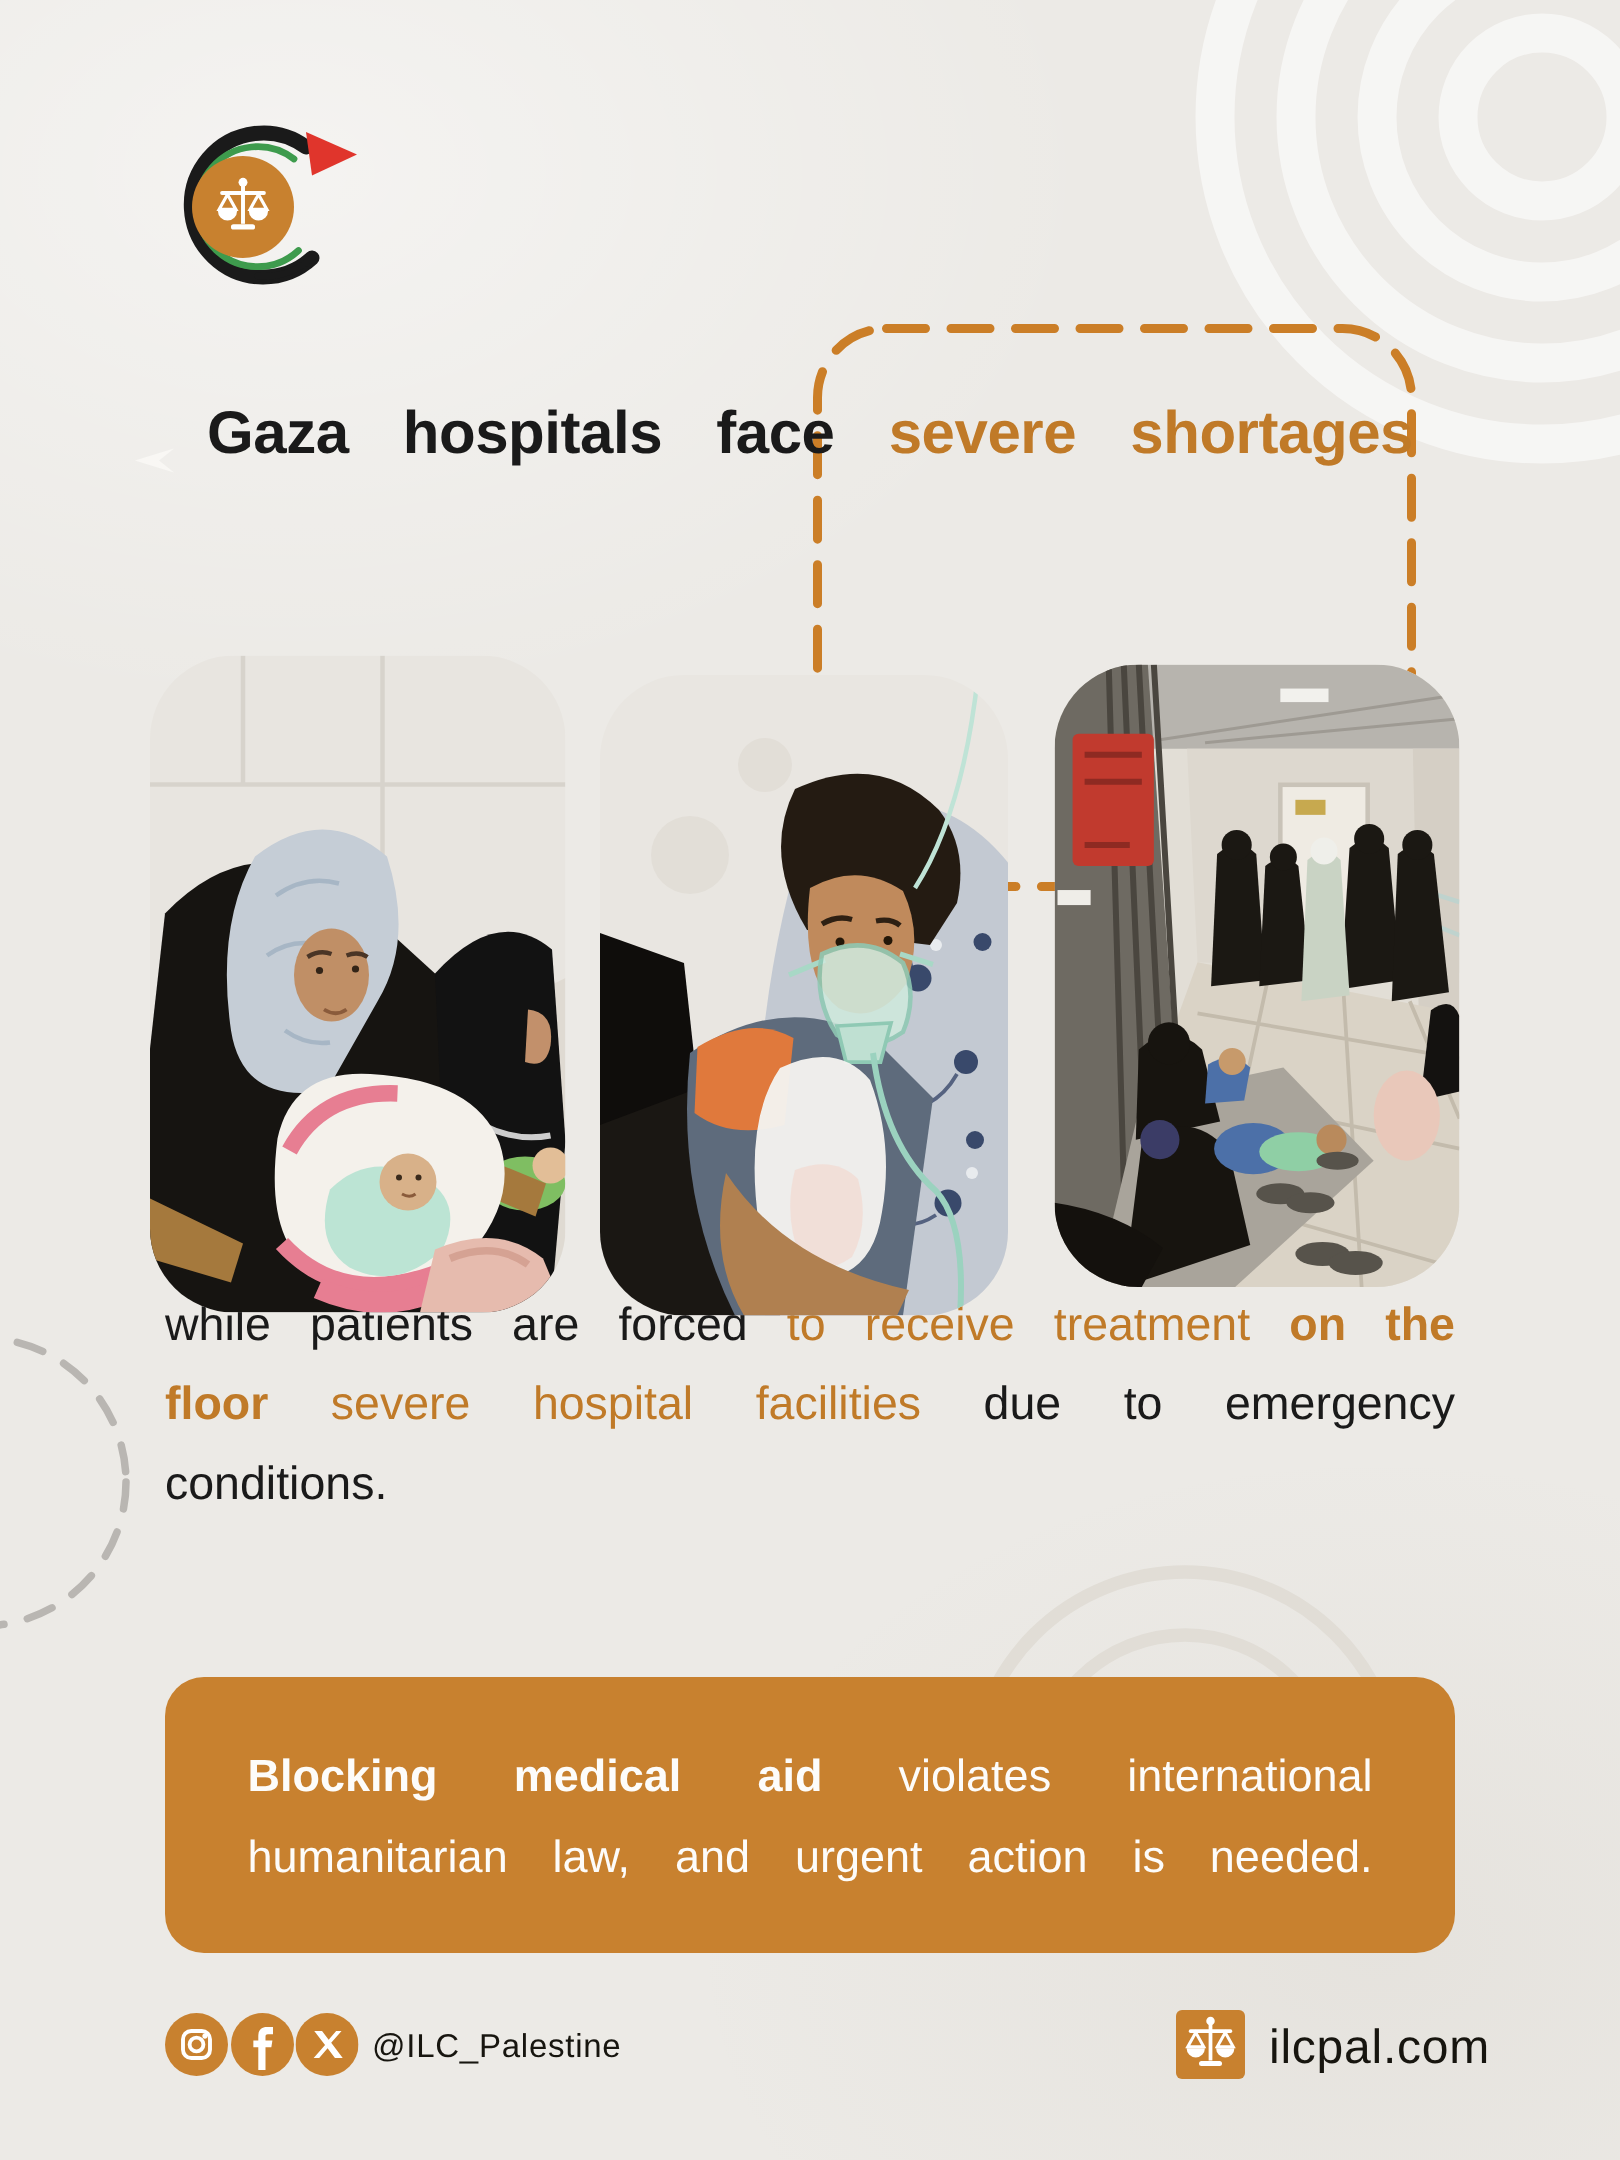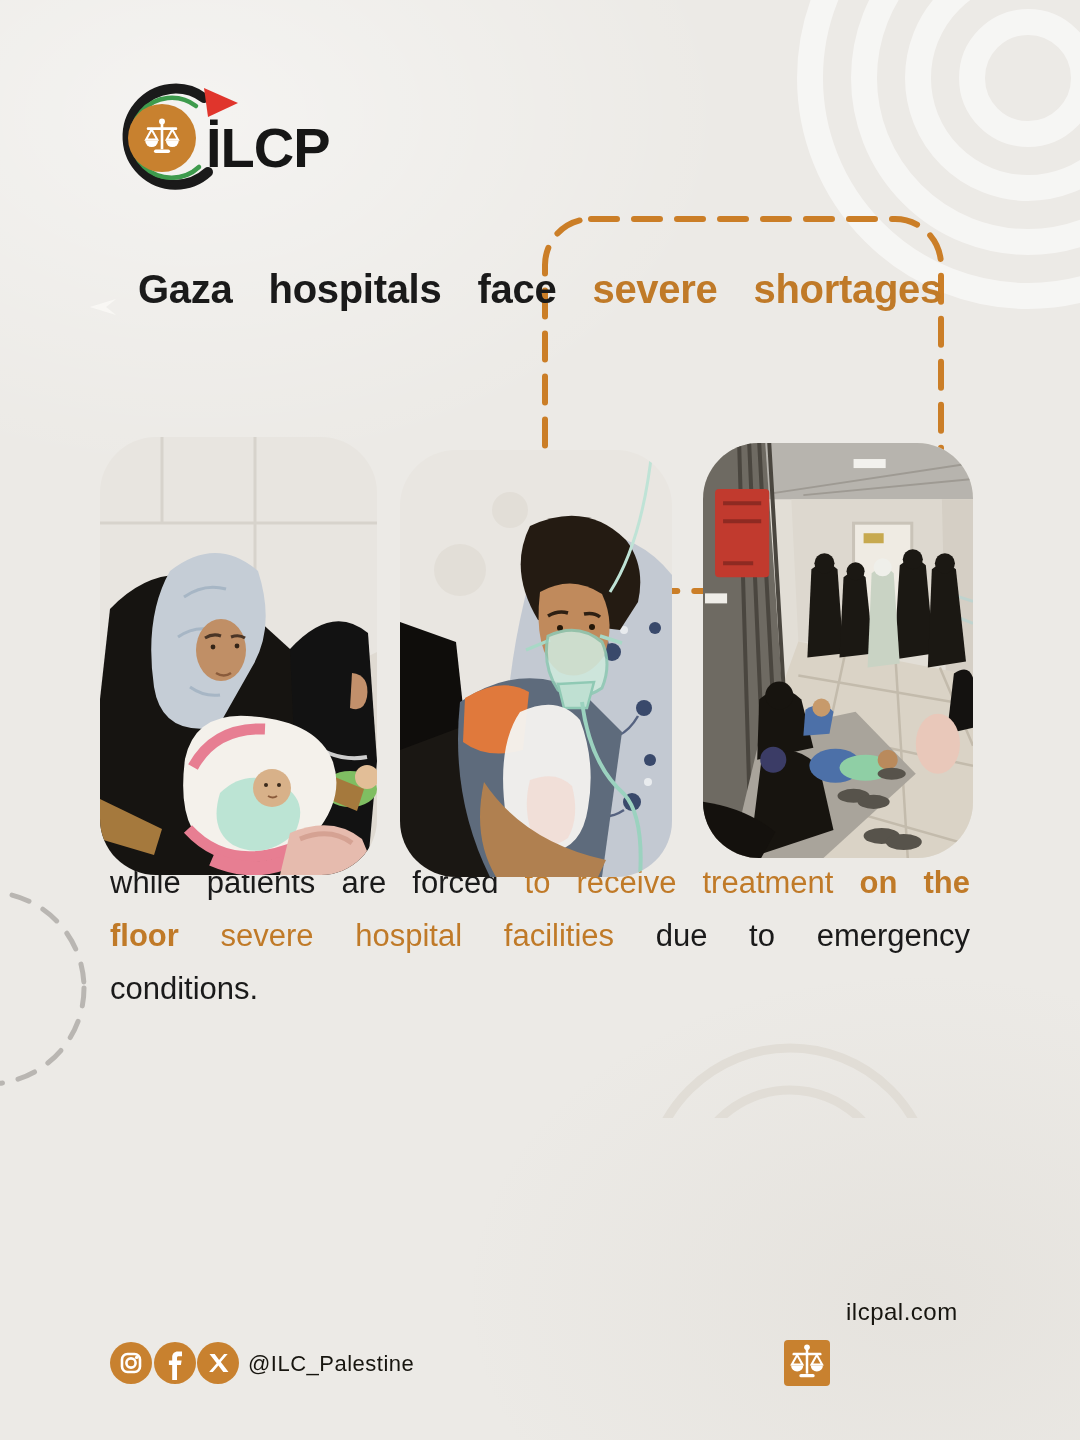--- a/index.html
+++ b/index.html
@@ -82,21 +82,21 @@
   .social-icon{width:42px;height:42px;}
   .icon-ig{left:110px;top:1342px;}
   .icon-fb{left:154px;top:1342px;}
   .icon-x{left:197px;top:1342px;}
   .handle{
     left:248px;top:1346px;font-size:22px;color:#17150F;letter-spacing:.5px;
     line-height:36px;
   }
   .site-icon{left:784px;top:1340px;}
   .website{
-    left:846px;top:1294px;font-size:24px;color:#17150F;letter-spacing:.5px;
+    left:846px;top:1346px;font-size:32px;color:#17150F;letter-spacing:.5px;
     line-height:36px;
   }
 </style>
 </head>
 <body>
 
 <div class="page">
 
   <svg width="0" height="0" style="position:absolute" aria-hidden="true">
     <defs>
@@ -146,21 +146,20 @@
     <path d="M 106 22 A 48 48 0 1 0 110 96" stroke="#1A1A1A" stroke-width="10" fill="none" stroke-linecap="round"></path>
     <path d="M110 96 A48 48 0 0 1 74 108" stroke="#1A1A1A" stroke-width="4.5" fill="none" stroke-linecap="round"></path>
     <path d="M 98 30 A 40 40 0 1 0 101 91" stroke="#3E9B4D" stroke-width="4.5" fill="none" stroke-linecap="round"></path>
     <path d="M101 91 A40 40 0 0 1 56 98" stroke="#3E9B4D" stroke-width="3.5" fill="none" stroke-linecap="round"></path>
     <polygon points="106,12 140,27 110,41" fill="#E0352C"></polygon>
     <circle cx="64" cy="62" r="34" fill="#C8812F"></circle>
     <svg x="43" y="41" width="42" height="42" viewBox="0 0 24 24">
         <use href="#scales"></use>
       </svg>
   </svg>
-  <span class="abs brand-text">İLCP</span>
 
   <div class="abs headline">
     <div class="line"><span class="t-black">Gaza hospitals face </span><span class="t-orange">severe shortages</span></div>
   </div>
 
   <div class="abs photo photo-1">
     <svg viewBox="0 0 277 438" preserveAspectRatio="none" role="img" aria-label="Women holding newborn babies while sitting in a hospital waiting area">
       <rect width="277" height="438" fill="#E8E5E0"></rect>
       <path d="M155 0 V170 M0 86 H277 M62 0 V86" stroke="#D7D3CC" stroke-width="3" fill="none"></path>
       <polygon points="205,250 277,215 277,438 205,438" fill="#DFDAD2"></polygon>
@@ -292,20 +291,24 @@
       <path d="M0 358 q42 6 72 30 l-14 26 H0z" fill="#14110D"></path>
     </svg>
   </div>
 
   <div class="abs paragraph">
     <div class="line"><span class="t-black">while patients are forced </span><span class="t-orange">to receive treatment </span><span class="t-orange b">on the</span></div>
     <div class="line"><span class="t-orange b">floor </span><span class="t-orange">severe hospital facilities </span><span class="t-black">due to emergency</span></div>
     <div class="line last"><span class="t-black">conditions.</span></div>
   </div>
 
+  <div class="abs callout">
+    <div class="line"><span class="b">Blocking medical aid </span><span>violates international</span></div>
+    <div class="line"><span>humanitarian law, and urgent action is needed.</span></div>
+  </div>
 
   <svg class="abs footer-item social-icon icon-ig" viewBox="0 0 42 42">
     <circle cx="21" cy="21" r="21" fill="#C8812F"></circle>
     <rect x="12" y="12" width="18" height="18" rx="5.5" fill="none" stroke="#fff" stroke-width="2.6"></rect>
     <circle cx="21" cy="21" r="4.6" fill="none" stroke="#fff" stroke-width="2.6"></circle>
     <circle cx="26.6" cy="15.4" r="1.7" fill="#fff"></circle>
   </svg>
   <svg class="abs footer-item social-icon icon-fb" viewBox="0 0 42 42">
     <circle cx="21" cy="21" r="21" fill="#C8812F"></circle>
     <path d="M24.6 14.2h3.4V9.4h-4.1c-3.6 0-5.7 2.2-5.7 5.8v3.2h-3.3v4.5h3.3V38h4.8V22.9h3.9l.7-4.5h-4.6v-2.6c0-1.1.5-1.6 1.6-1.6z" fill="#fff"></path>

